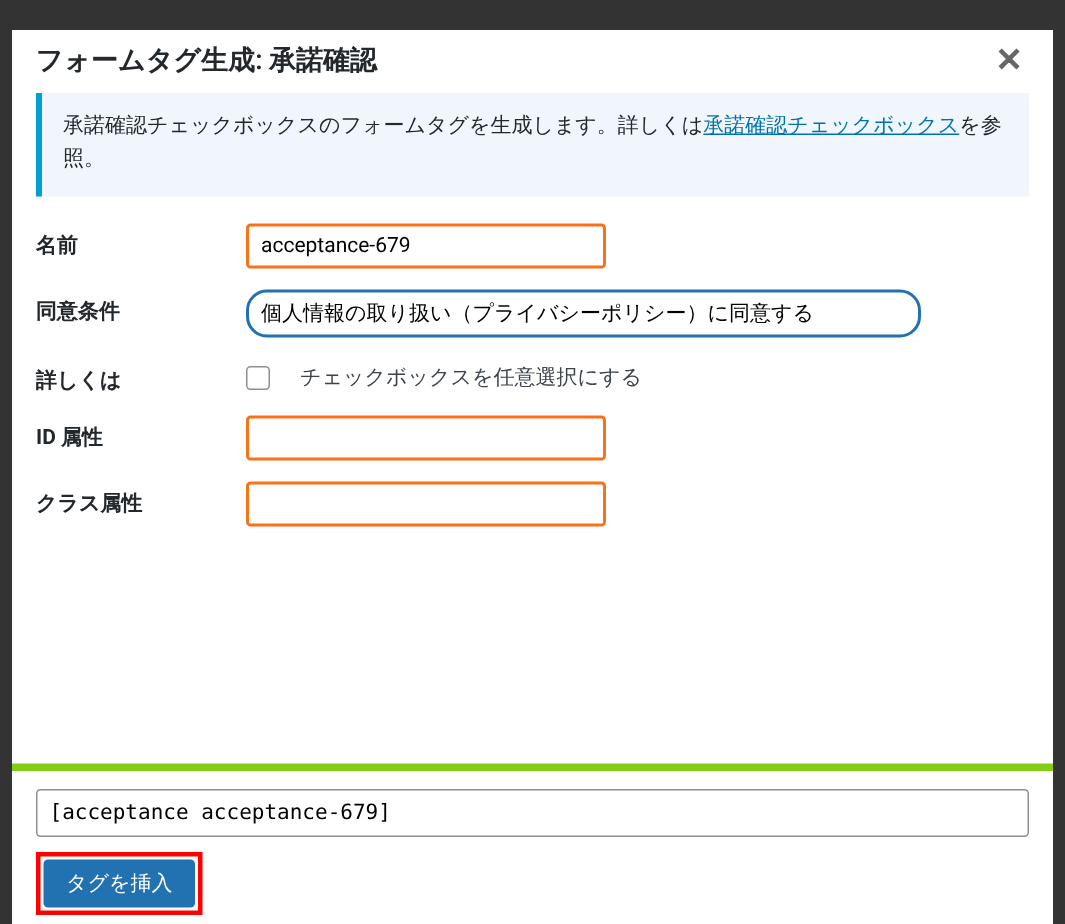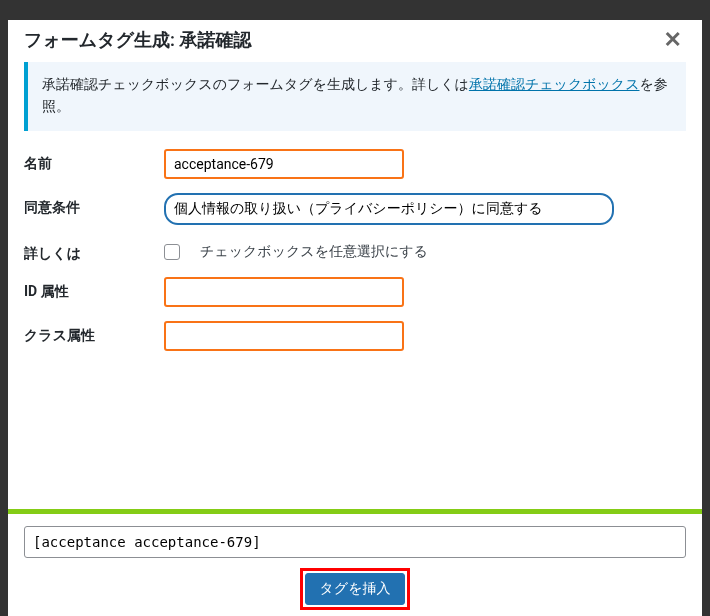--- a/index.html
+++ b/index.html
@@ -128,21 +128,21 @@
       padding: 4px 8px;
       border: 1px solid #8c8f94;
       border-radius: 3px;
       font-family: Consolas, Monaco, monospace;
       font-size: 14px;
       background: #fff;
       margin-bottom: 10px;
     }
     .footer-actions {
       display: flex;
-      justify-content: center;
+      justify-content: flex-start;
     }
     .highlight-box {
       border: 3px solid #ff0000;
       padding: 2px;
       display: inline-block;
     }
     .insert-btn {
       background: #2271b1;
       color: #fff;
       border: 1px solid #2271b1;

